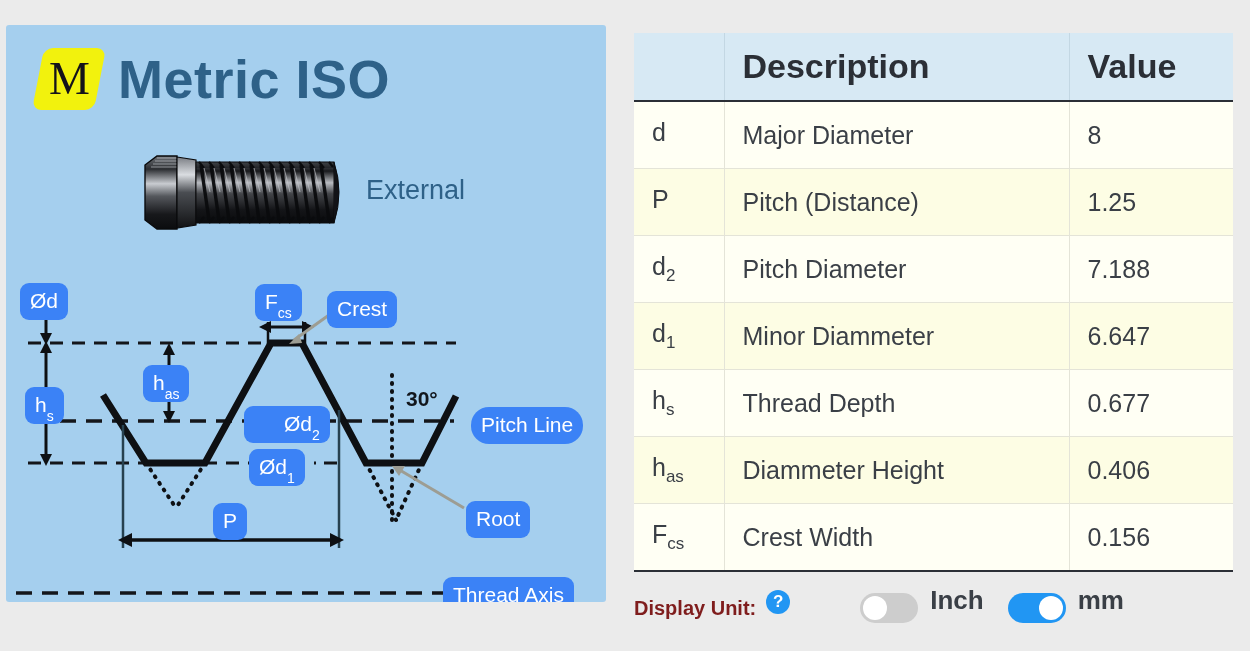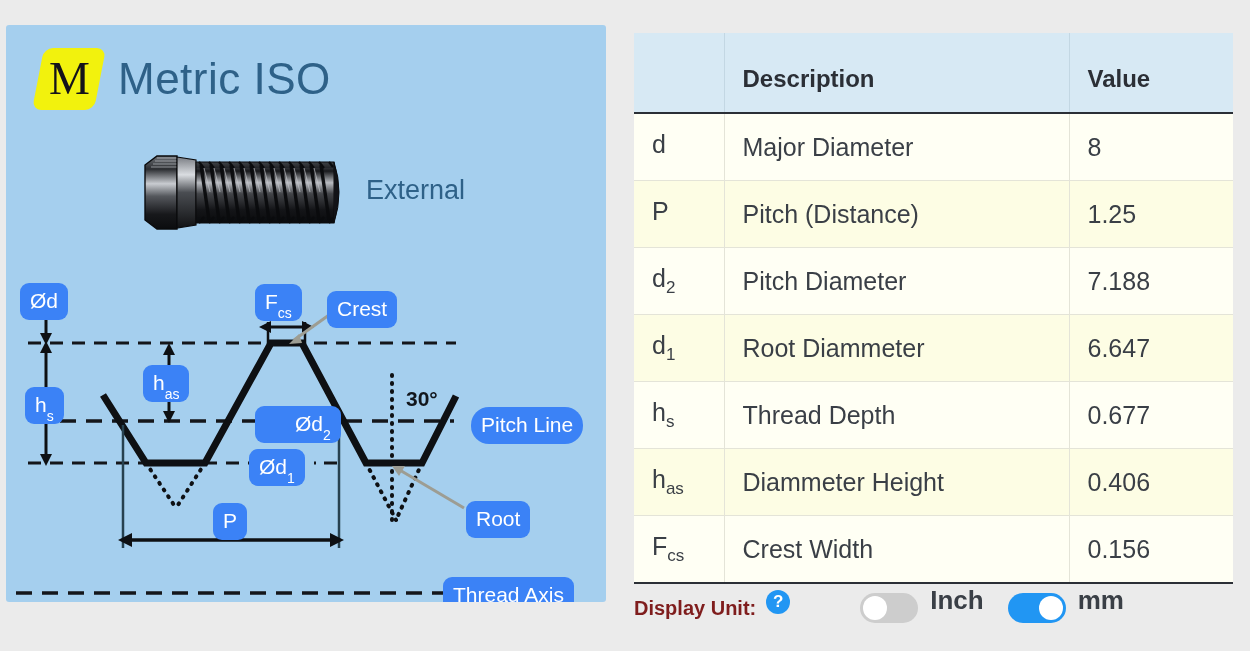--- a/index.html
+++ b/index.html
@@ -25,21 +25,21 @@
     transform:skewX(-11deg);
     border-radius:9px;
     display:flex;align-items:center;justify-content:center;
   }
   .m-badge span{
     transform:skewX(11deg);
     font-family:"Liberation Serif", serif;
     font-size:46px;line-height:1;color:#14131a;font-weight:400;
   }
   .metric-title{
-    font-size:44px;color:#2e6188;letter-spacing:.5px;font-weight:400;
+    font-size:54px;color:#2e6188;letter-spacing:.5px;font-weight:700;
     white-space:nowrap;
   }
   .external-label{
     position:absolute;left:360px;top:150px;
     font-size:27px;color:#2e6188;font-weight:400;white-space:nowrap;
   }
 
   
   .bolt{position:absolute;left:137px;top:126px;width:205px;height:83px;}
 
@@ -64,23 +64,23 @@
 
   
   .table-wrap{position:absolute;left:634px;top:33px;width:599px;}
   table.specs{border-collapse:collapse;width:599px;table-layout:fixed;}
   table.specs col.c-sym{width:90px;}
   table.specs col.c-desc{width:345px;}
   table.specs col.c-val{width:164px;}
   table.specs thead th{
     background:#d7e9f4;
     height:67px;
-    font-size:24px;font-weight:bold;color:#2b2f36;
+    font-size:34px;font-weight:bold;color:#2b2f36;
     text-align:left;
-    padding:12px 0 0 18px;
+    padding:0 0 0 18px;
     border-right:1px solid #c3d7e3;
     border-bottom:2px solid #2b2f36;
     font-family:"Liberation Sans", sans-serif;
   }
   table.specs thead th:last-child{border-right:none;}
   table.specs tbody td{
     height:66px;
     font-size:25px;color:#3a3f46;
     padding:0 0 0 18px;
     border-right:1px solid #e4e4d8;
@@ -295,21 +295,21 @@
     </div>
     <div class="tag" style="left:137px;top:340px;">
       <span>h</span><sub>as</sub>
     </div>
     <div class="tag" style="left:249px;top:259px;">
       <span>F</span><sub>cs</sub>
     </div>
     <div class="tag" style="left:321px;top:266px;">
       <span>Crest</span>
     </div>
-    <div class="tag" style="left:249px;top:381px;padding-left:40px;">
+    <div class="tag" style="left:238px;top:381px;padding-left:40px;">
       <span>Ød</span><sub>2</sub>
     </div>
     <div class="tag" style="left:243px;top:424px;">
       <span>Ød</span><sub>1</sub>
     </div>
     <div class="tag" style="left:207px;top:478px;">
       <span>P</span>
     </div>
     <div class="tag" style="left:460px;top:476px;">
       <span>Root</span>
@@ -349,21 +349,21 @@
           <td>Pitch (Distance)</td>
           <td>1.25</td>
         </tr>
         <tr>
           <td class="sym"><span>d</span><sub>2</sub></td>
           <td>Pitch Diameter</td>
           <td>7.188</td>
         </tr>
         <tr>
           <td class="sym"><span>d</span><sub>1</sub></td>
-          <td>Root Diammeter</td>
+          <td>Minor Diammeter</td>
           <td>6.647</td>
         </tr>
         <tr>
           <td class="sym"><span>h</span><sub>s</sub></td>
           <td>Thread Depth</td>
           <td>0.677</td>
         </tr>
         <tr>
           <td class="sym"><span>h</span><sub>as</sub></td>
           <td>Diammeter Height</td>

